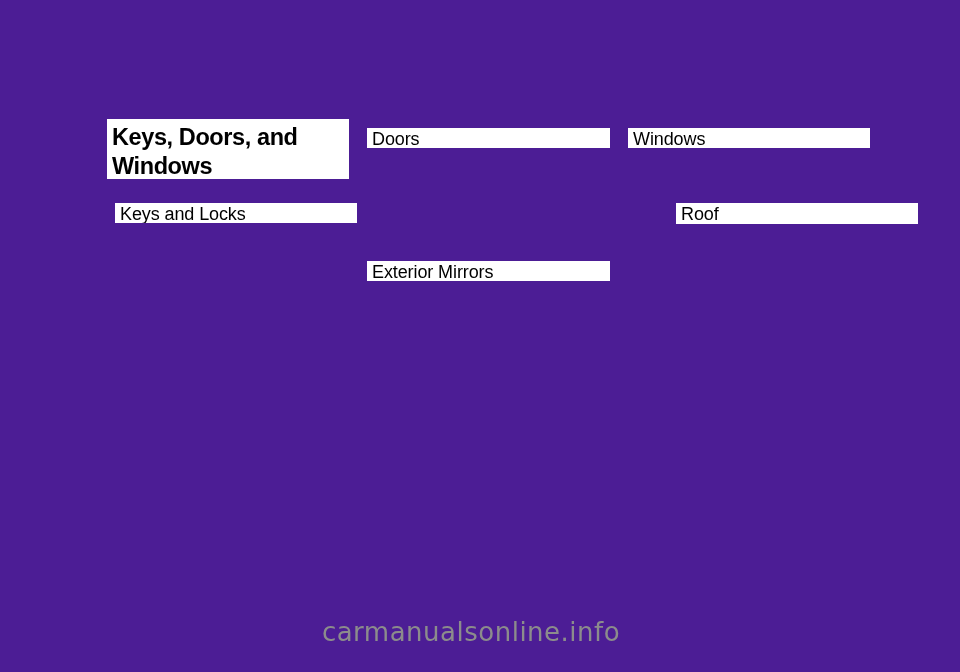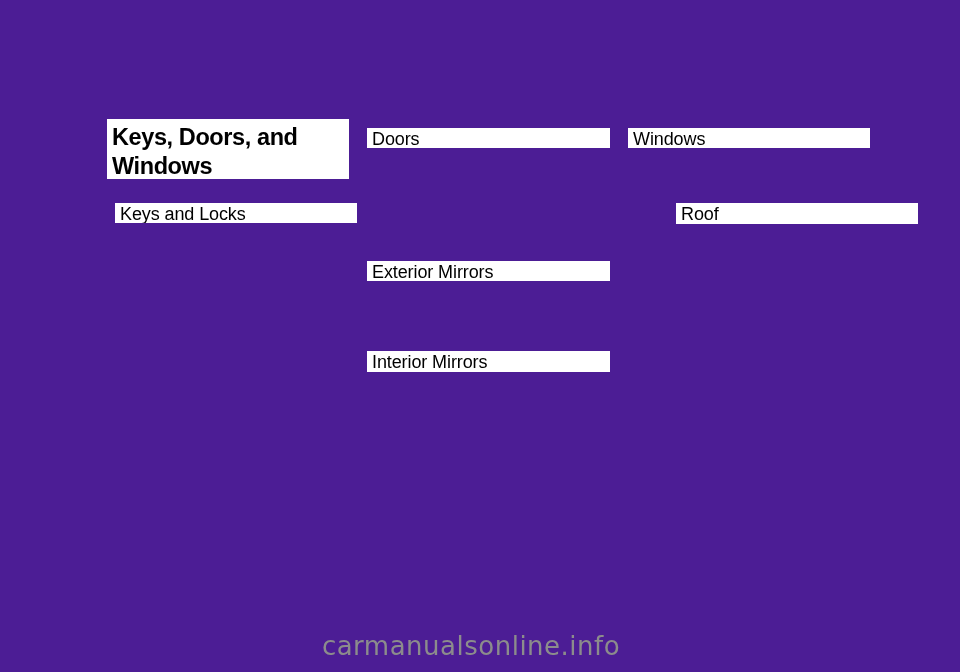--- a/index.html
+++ b/index.html
@@ -93,21 +93,21 @@
     color: #000000;
     font-size: 13.5px;
     line-height: 17.6px;
   }
 
   
   .footer {
     position: absolute;
     left: 0;
     right: 0;
-    bottom: 11px;
+    bottom: 25px;
     text-align: center;
     padding-right: 18px;
   }
   .footer-text {
     font-family: "DejaVu Sans", sans-serif;
     font-size: 26px;
     letter-spacing: 0.5px;
     color: #8c8c8c;
   }
 </style>
@@ -137,27 +137,20 @@
     </div>
     <div class="entries" style="top:149px;"></div>
 
     <div class="entries" style="top:193px;"></div>
 
     <div class="bar sec-box" style="left:0; top:261px; width:243px;">
       <div class="bar-section">Exterior Mirrors</div>
     </div>
     <div class="entries" style="top:282px;"></div>
 
-    <div class="bar" style="left:0; top:351px; width:243px; height:21px;">
-      <div class="bar-section">Interior Mirrors</div>
-      <div class="clip-row">
-        <span></span>
-        <span></span>
-      </div>
-    </div>
     <div class="entries" style="top:373px;"></div>
 
   </div>
 
   <div class="col col-right">
 
     <div class="bar sec-box" style="left:0; top:128px; width:242px;">
       <div class="bar-section">Windows</div>
     </div>
     <div class="entries" style="top:149px;"></div>

